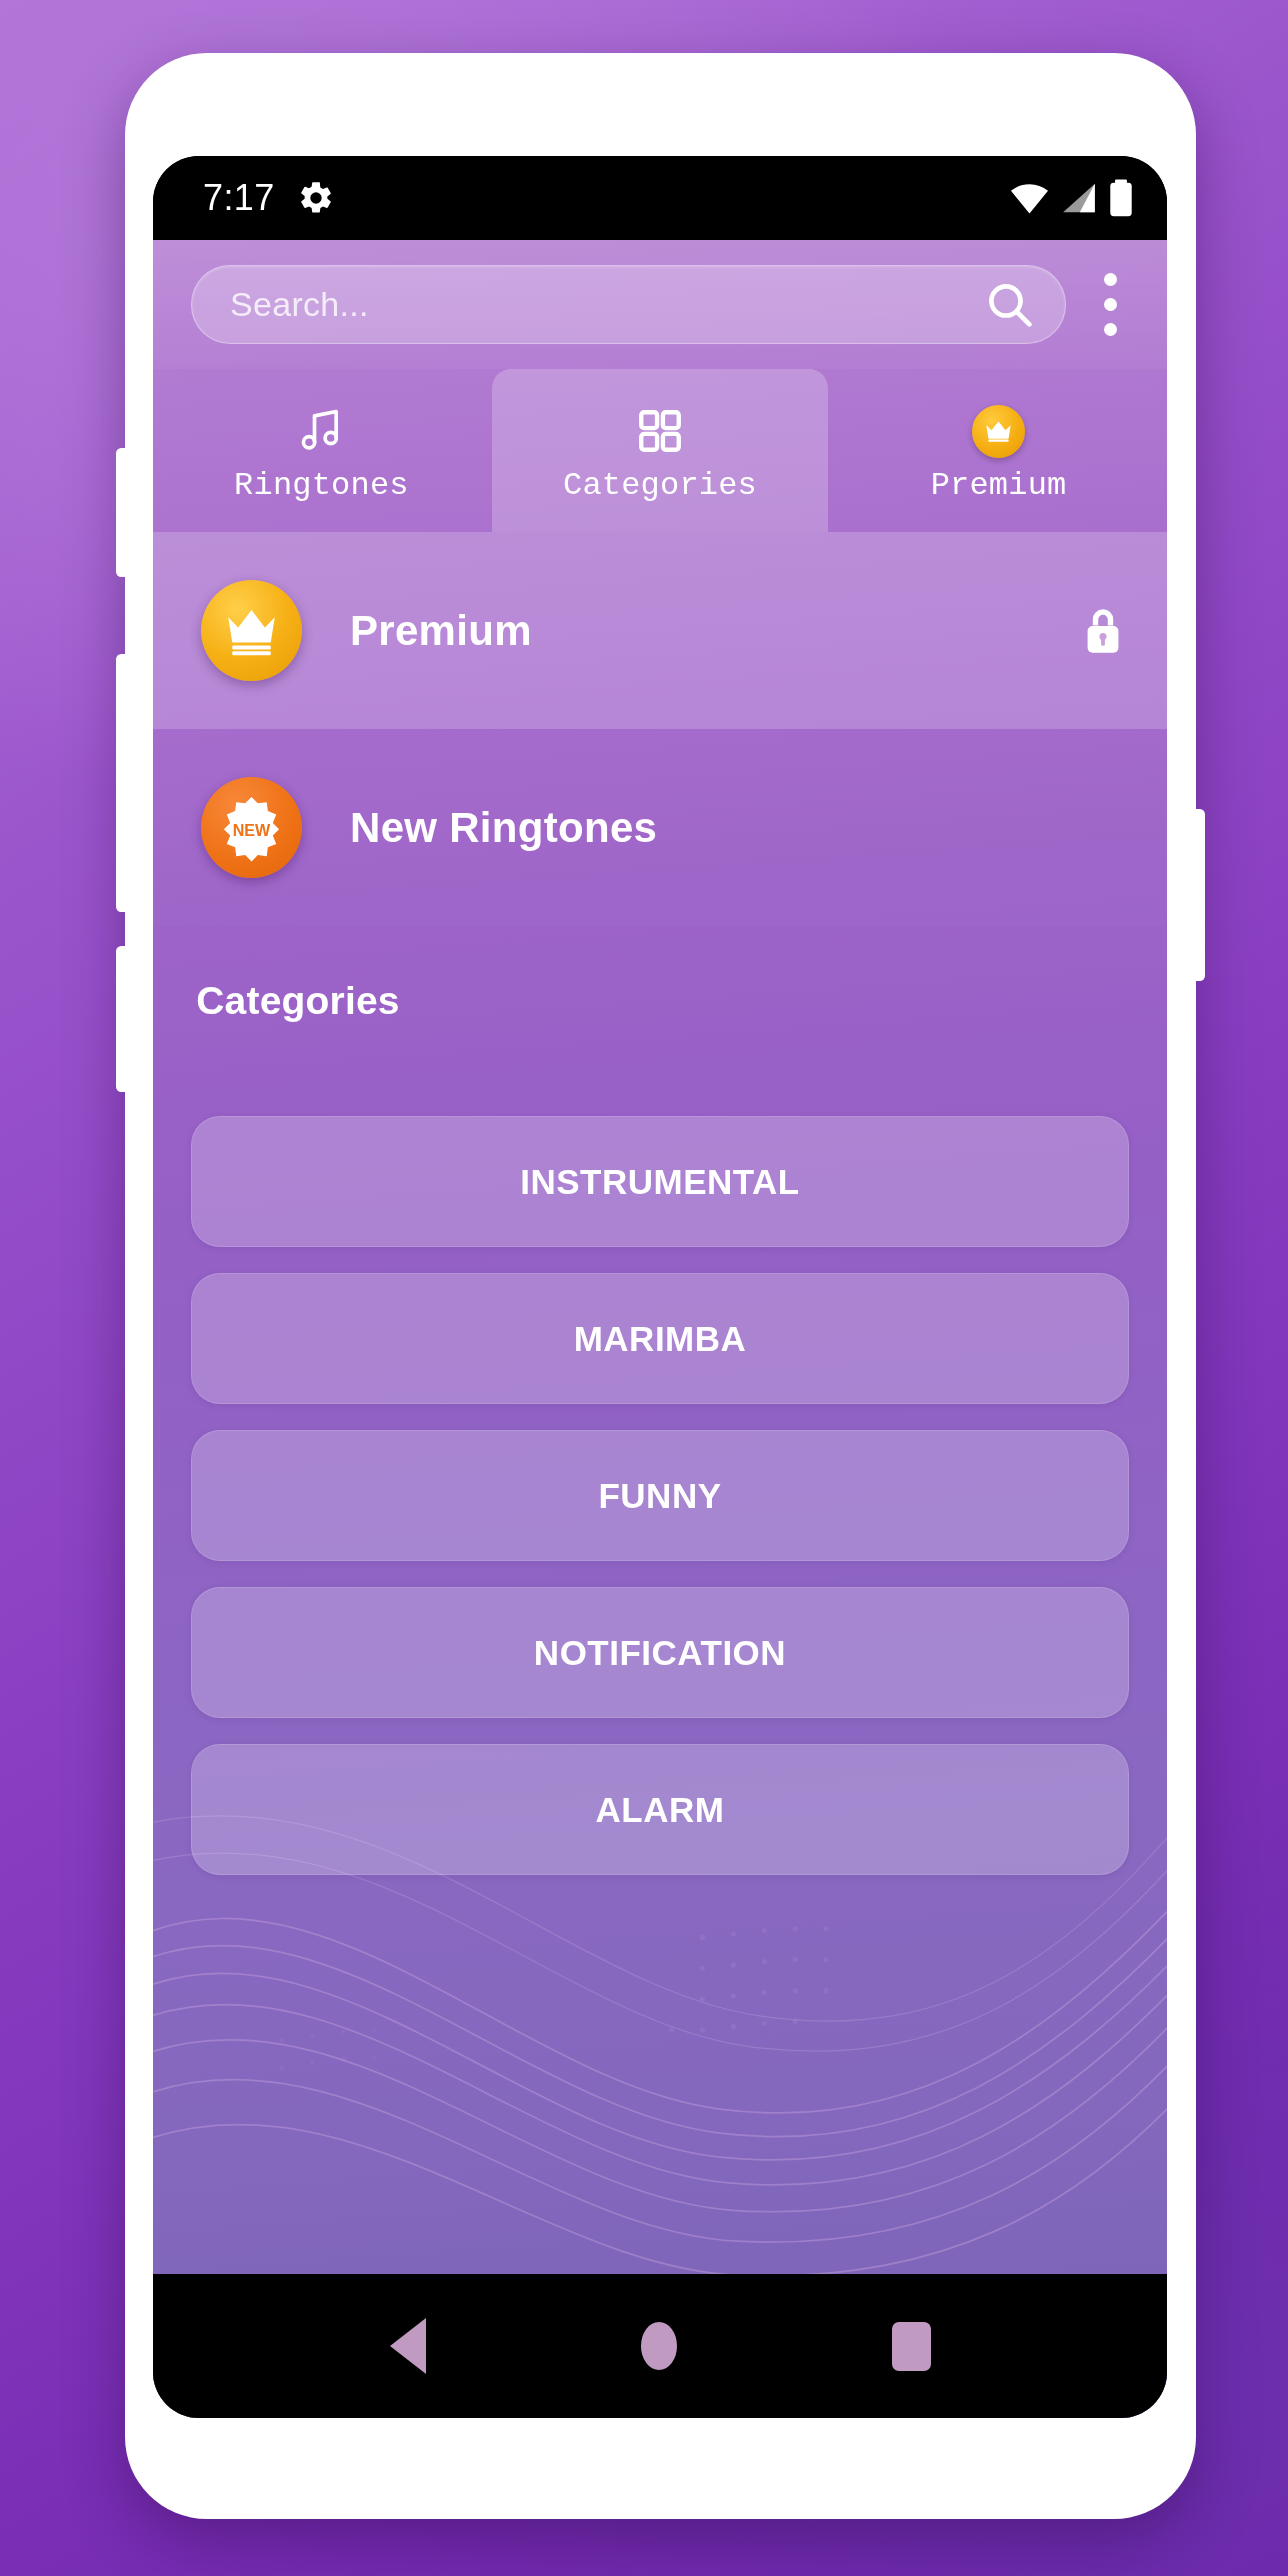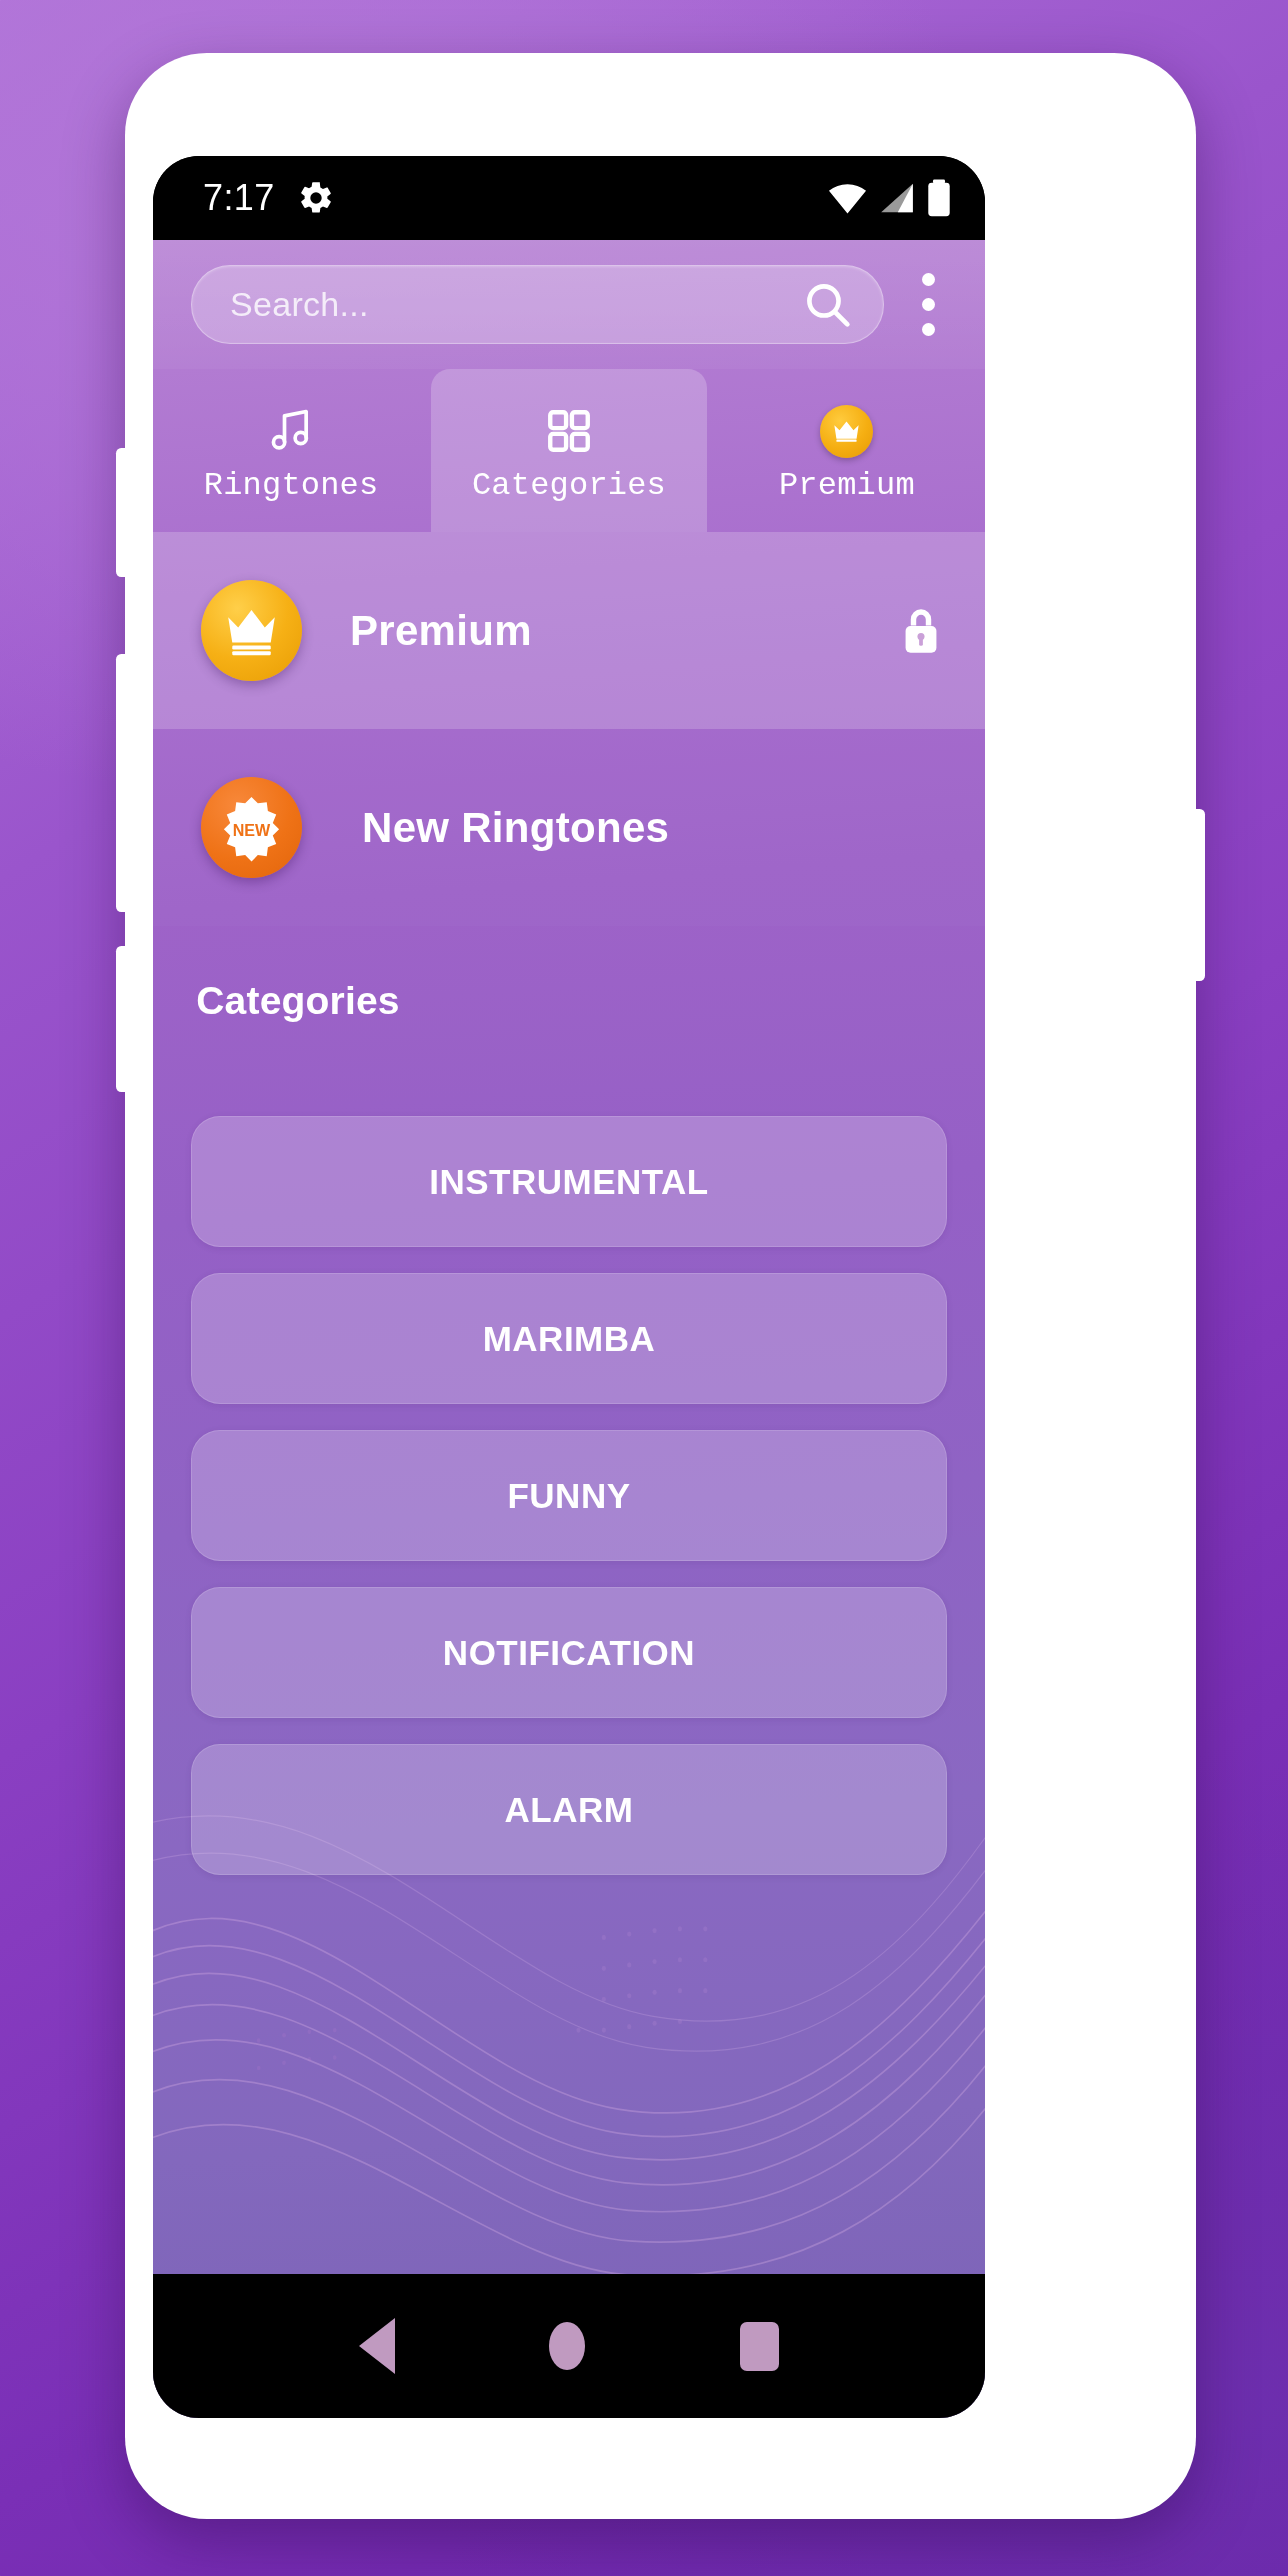--- a/index.html
+++ b/index.html
@@ -69,21 +69,21 @@
     background: #ffffff;
     border-radius: 0 5.2px 5.2px 0;
     z-index: 2;
   }
 
   
   #screen {
     position: absolute;
     left: 28px;
     top: 103px;
-    width: 832px;
+    width: 1014px;
     height: 2262px;
     border-radius: 46px;
     overflow: hidden;
     background: #000;
   }
 
   
   #statusbar {
     position: absolute;
     top: 0; left: 0;
@@ -216,21 +216,21 @@
   
   .feature-row {
     position: relative;
     height: 197px;
     display: flex;
     align-items: center;
     padding: 0 39px 0 48px;
     z-index: 4;
   }
   #row-premium      { background: rgba(255,255,255,0.20); }
-  #row-new          { background: rgba(255,255,255,0.02); gap: 12px; }
+  #row-new          { background: rgba(255,255,255,0.02); }
   #row-top          { background: rgba(255,255,255,0.18); }
 
   .feature-ico-wrap {
     width: 101px; height: 101px;
     border-radius: 50%;
     display: flex; align-items: center; justify-content: center;
     flex: 0 0 auto;
     box-shadow: 0 4.3px 12px rgba(40,0,70,0.30);
   }
   .ico-gold   { background: radial-gradient(circle at 36% 28%, #ffcf49 0%, #f6b015 52%, #e79c04 100%); }

